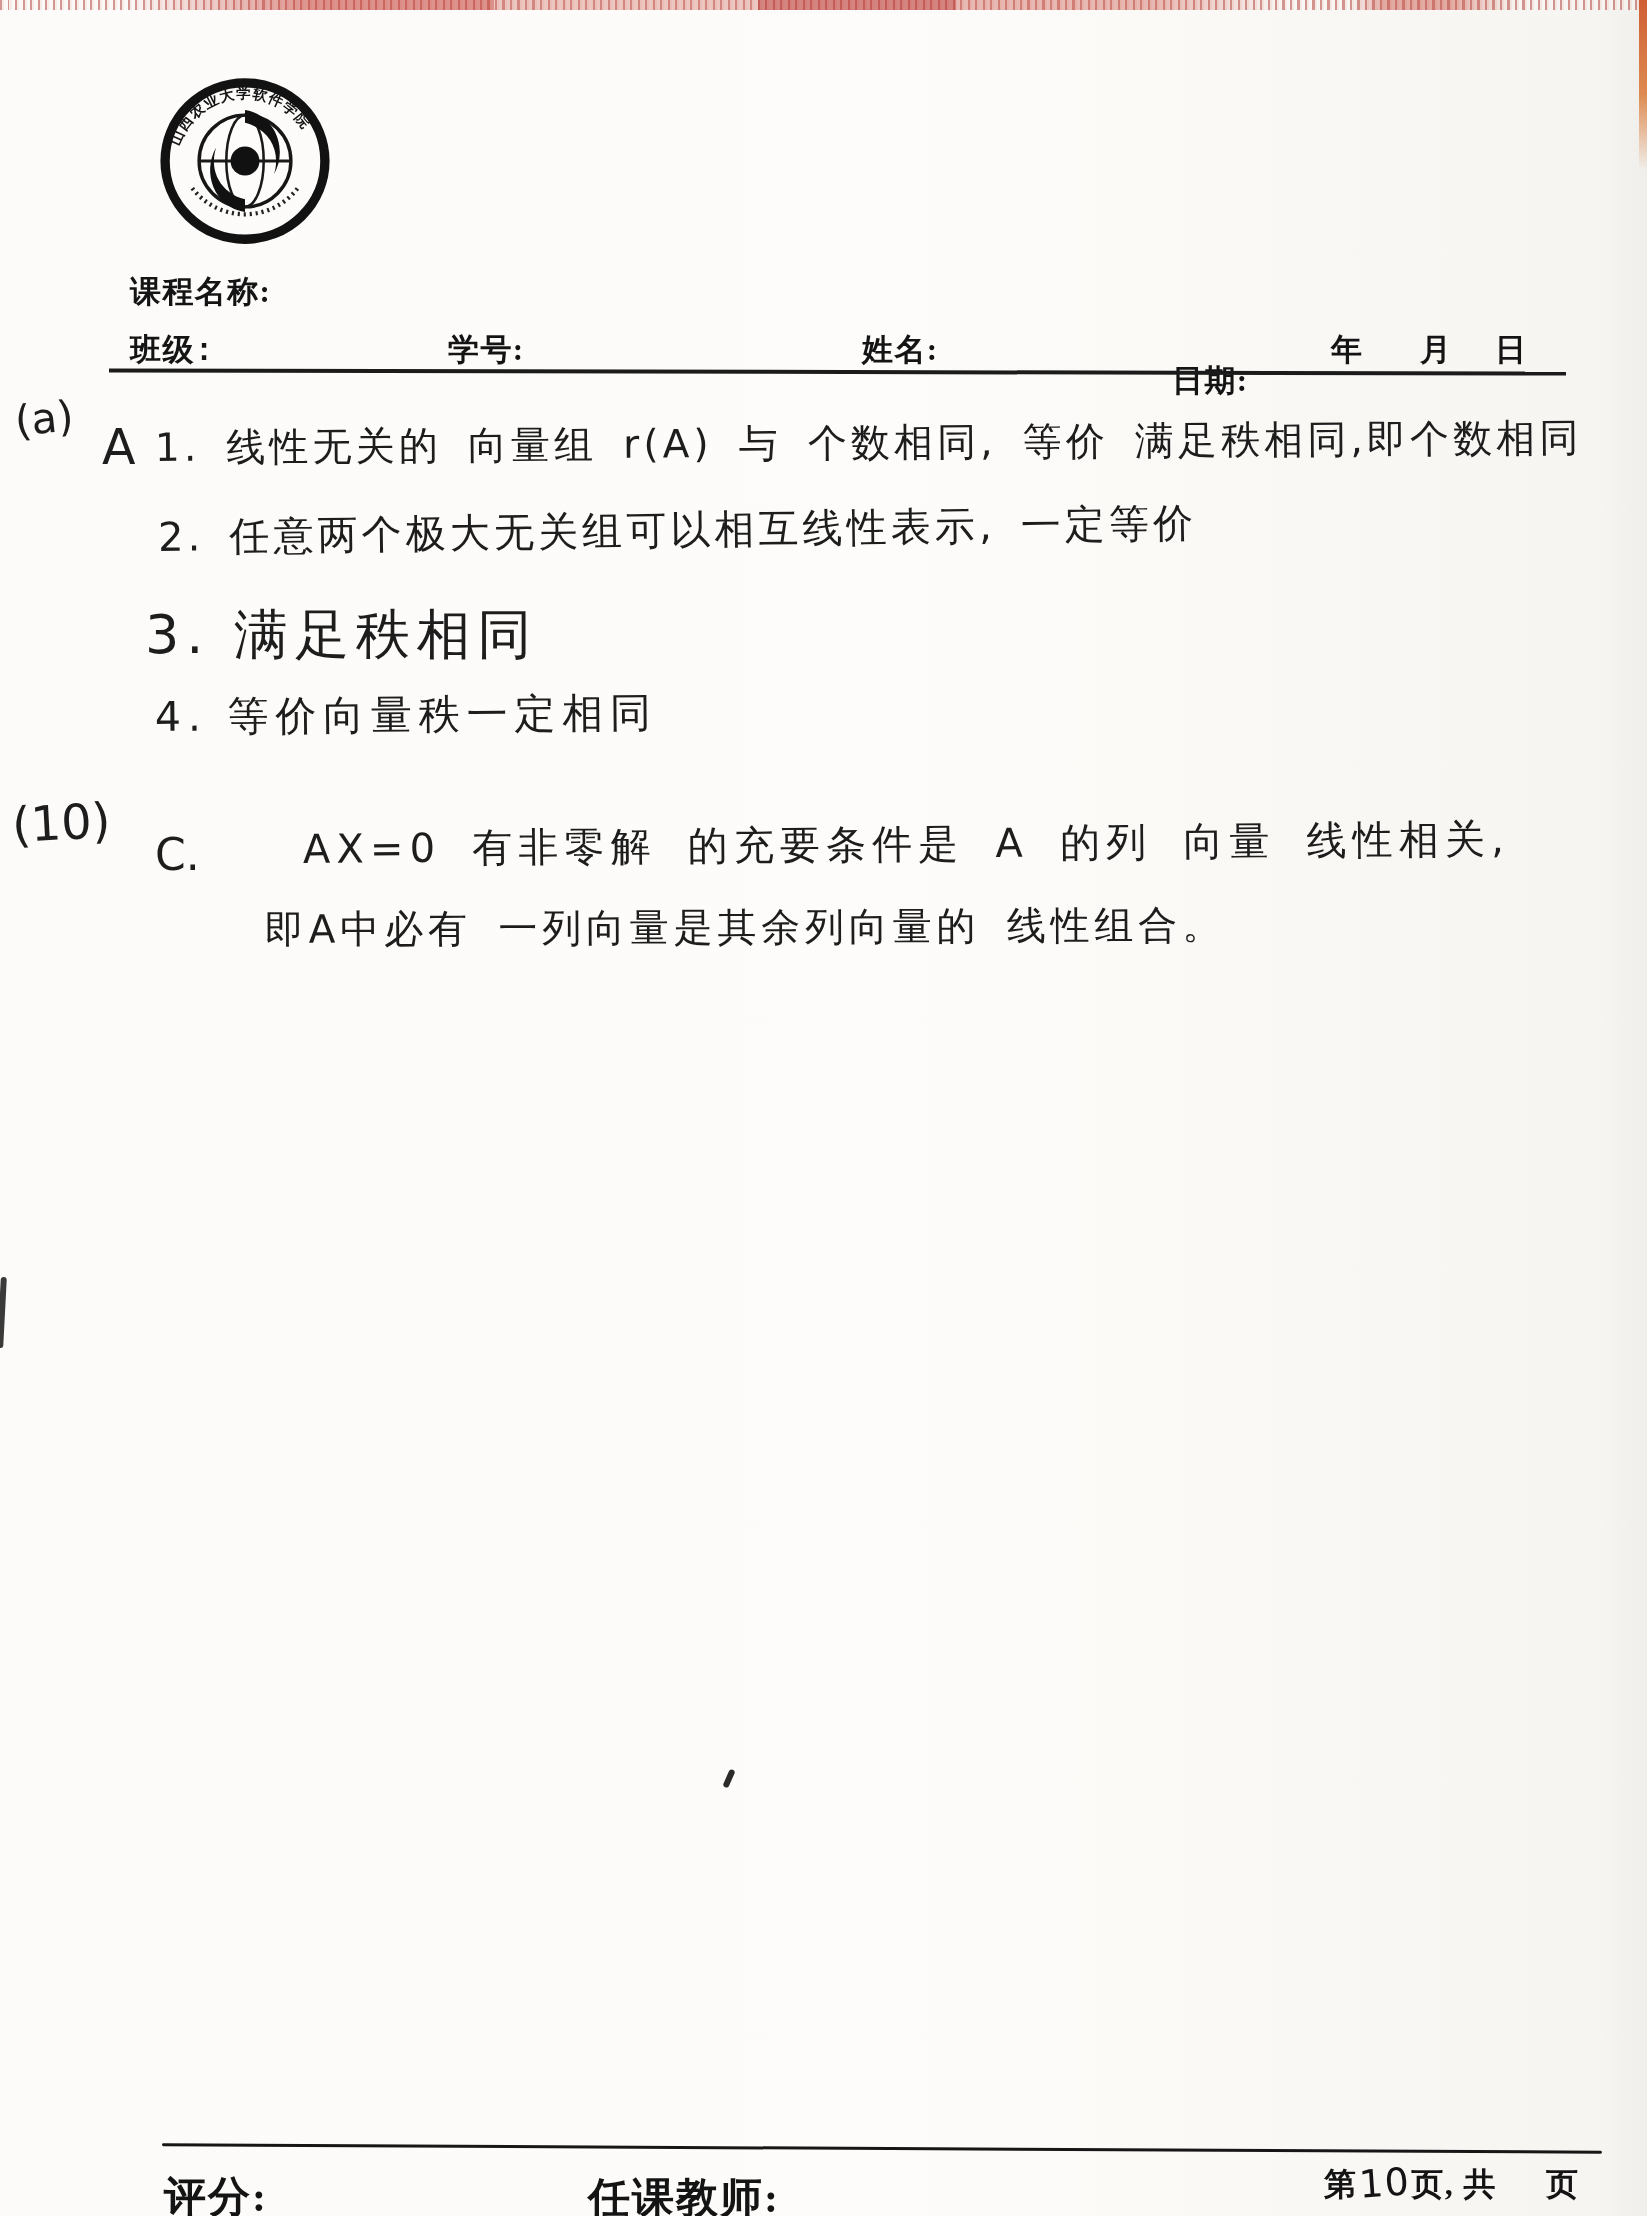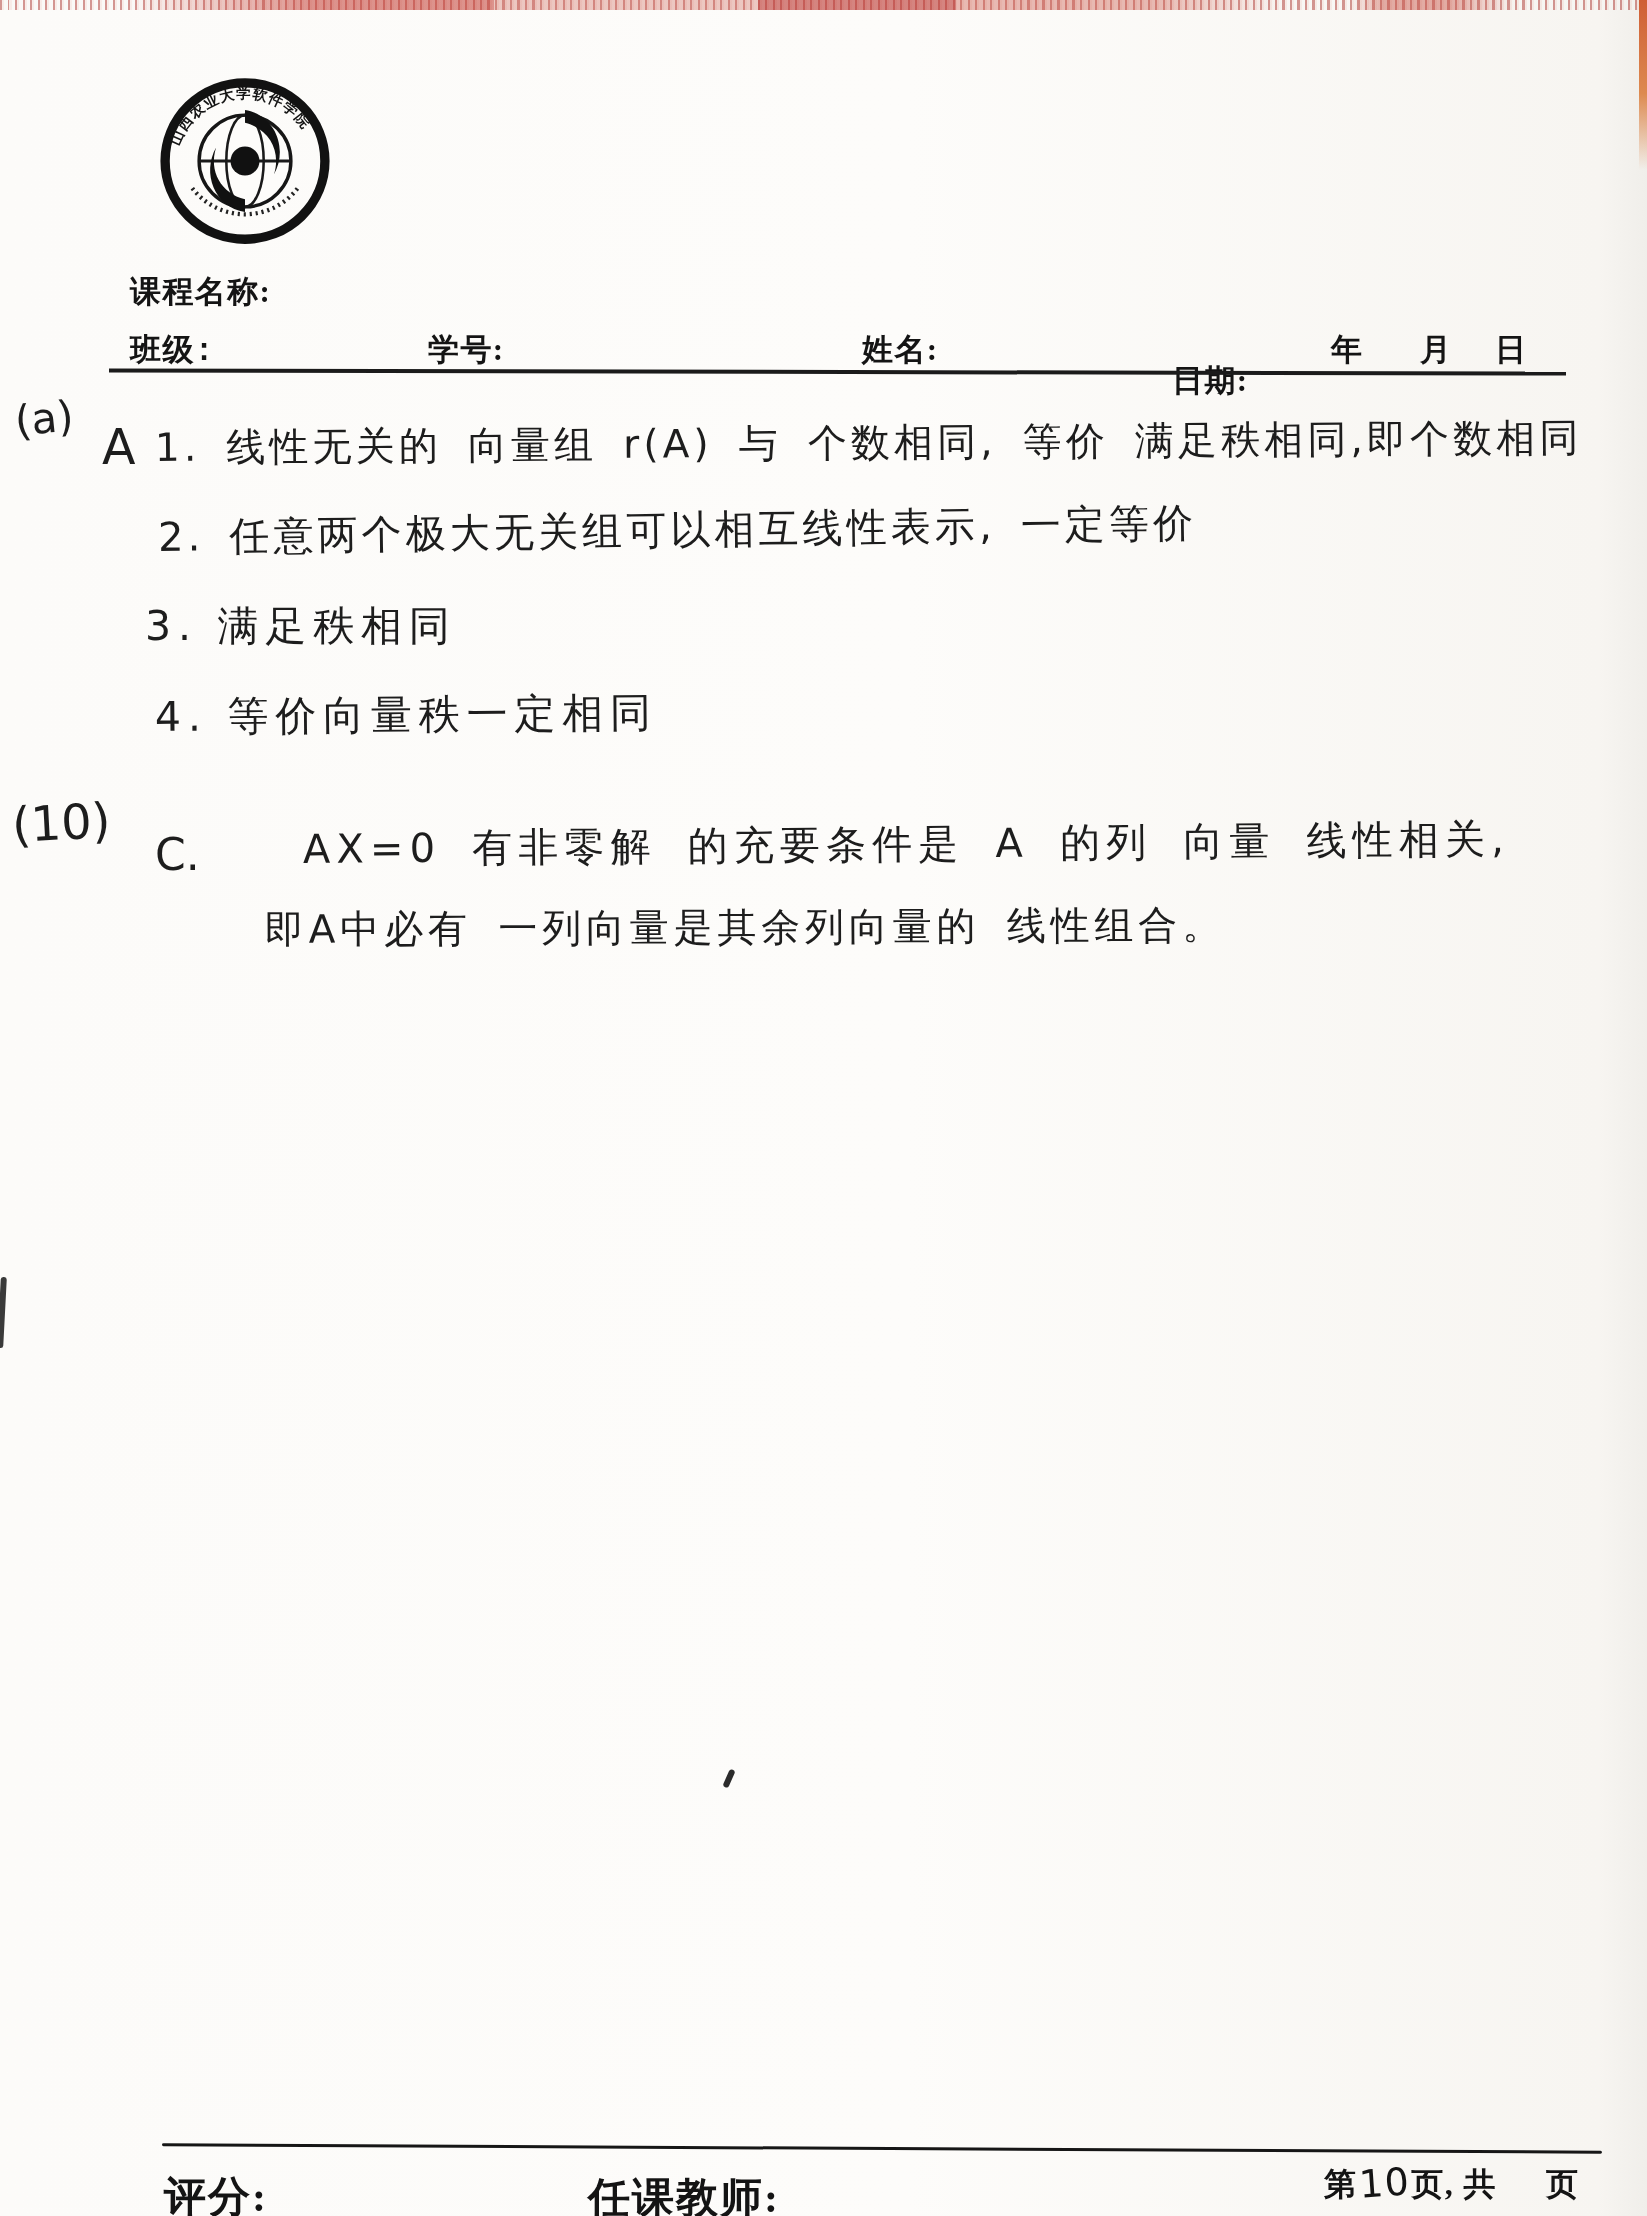--- a/index.html
+++ b/index.html
@@ -40,21 +40,21 @@
   
   .hand{
     font-family:"DejaVu Sans",sans-serif;
     color:#1d1d1d;white-space:nowrap;font-weight:500;
   }
   .hl{transform-origin:left center;}
   .marker-a{left:15px;top:397px;font-size:42px;transform:rotate(-6deg);}
   .choice-a{left:102px;top:419px;font-size:49px;}
   .item1{left:155px;top:421px;font-size:39px;letter-spacing:4.1px;word-spacing:9.5px;transform:rotate(-0.4deg);}
   .item2{left:158px;top:510px;font-size:40px;letter-spacing:4.1px;word-spacing:8.2px;transform:rotate(-0.8deg);}
-  .item3{left:145px;top:599px;font-size:41px;letter-spacing:6.8px;}
+  .item3{left:145px;top:599px;font-size:54px;letter-spacing:6.8px;}
   .item4{left:155px;top:690px;font-size:41px;letter-spacing:6.8px;transform:rotate(-0.5deg);}
   .marker-c{left:12.3px;top:797px;font-size:48px;transform:rotate(-3deg);}
   .choice-c{left:155px;top:829px;font-size:44px;}
   .c-line1{left:303px;top:822px;font-size:40px;letter-spacing:6.1px;word-spacing:12.3px;transform:rotate(-0.5deg);}
   .c-line2{left:265px;top:903px;font-size:39px;letter-spacing:4.8px;word-spacing:9.5px;transform:rotate(-0.3deg);}
 
   
   .footer-label{font-size:42px;letter-spacing:2px;}
   .footer-page{font-size:32px;letter-spacing:1.4px;}
   .footer-page .page-num{
@@ -88,21 +88,21 @@
       <ellipse cx="100" cy="100" rx="22" ry="54" fill="none" stroke="#1a1a1a" stroke-width="3"></ellipse>
       <line x1="46" y1="100" x2="154" y2="100" stroke="#1a1a1a" stroke-width="3.5"></line>
       <path d="M 100 40 C 136 46 151 86 134 116 C 143 88 128 62 100 55 Z" fill="#111"></path>
       <path d="M 100 40 C 136 46 151 86 134 116 C 143 88 128 62 100 55 Z" fill="#111" transform="rotate(180 100 100)"></path>
       <circle cx="100" cy="100" r="17" fill="#111"></circle>
     </svg>
   </div>
 
   <div class="abs printed form-label" style="left:130px;top:271px;font-family:Liberation Serif, serif;">课程名称:</div>
   <div class="abs printed form-label" style="left:130px;top:329px;font-family:Liberation Mono, monospace;">班级:</div>
-  <div class="abs printed form-label" style="left:428px;top:329px;">学号:</div>
+  <div class="abs printed form-label" style="left:448px;top:329px;">学号:</div>
   <div class="abs printed form-label" style="left:862px;top:329px;">姓名:</div>
   <div class="abs printed form-label" style="left:1172px;top:329px;margin-top:31px;">日期:</div>
   <div class="abs printed form-label" style="left:1331px;top:329px;">年</div>
   <div class="abs printed form-label" style="left:1420px;top:329px;">月</div>
   <div class="abs printed form-label" style="left:1495px;top:329px;">日</div>
   <div class="abs rule-top"></div>
 
   <div class="abs hand hl marker-a">(a)</div>
   <div class="abs hand hl choice-a">A</div>
   <div class="abs hand hl item1">1. 线性无关的 向量组 r(A) 与 个数相同, 等价 满足秩相同,即个数相同</div>

